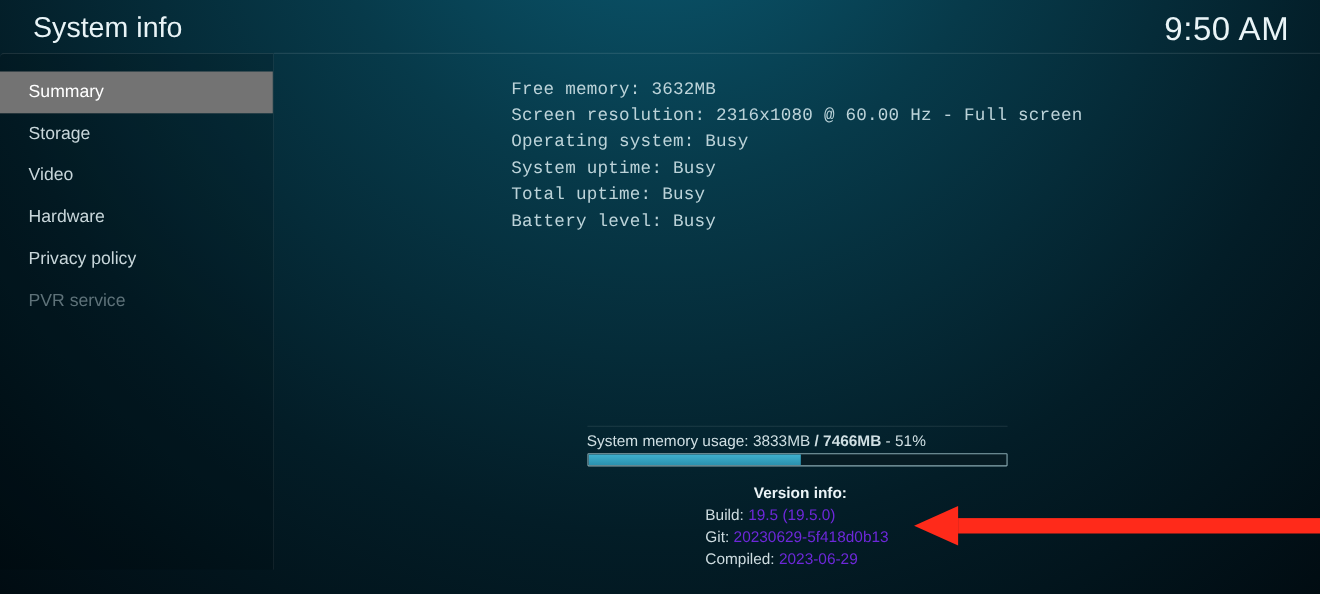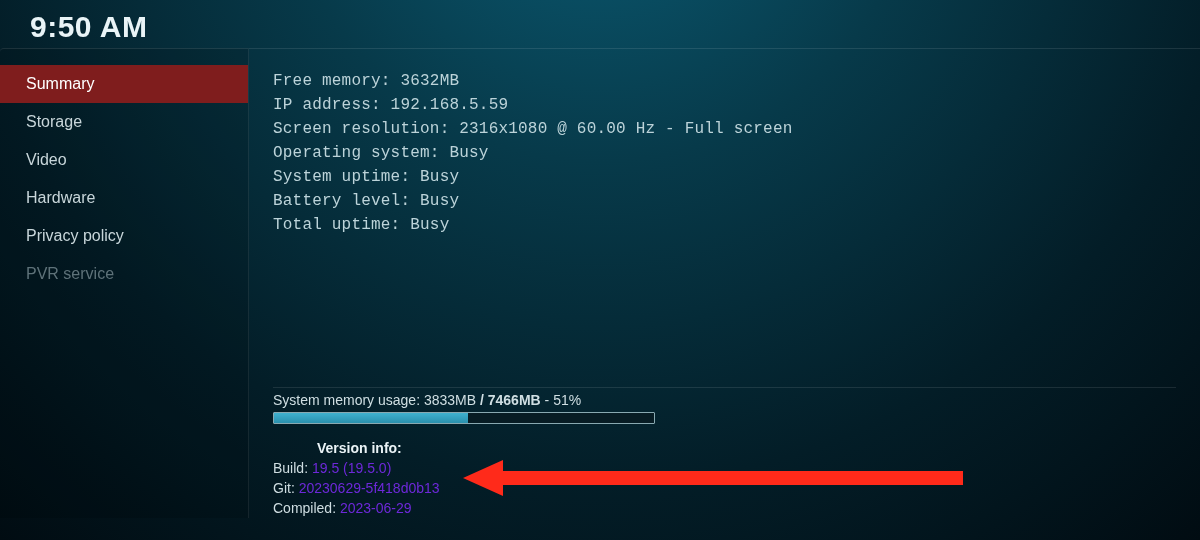--- a/index.html
+++ b/index.html
@@ -2,30 +2,30 @@
 <html><head>
 <meta charset="utf-8">
 <style>
   html,body{margin:0;padding:0;width:1200px;height:540px;overflow:hidden;
     font-family:"Helvetica Neue",Arial,sans-serif;color:#d8e6ea;}
   body{background:
         radial-gradient(circle at 50% -30%, #0b5e77 0%, #073a4a 35%, #031d27 70%, #010c12 100%);}
   .header{display:flex;align-items:flex-start;justify-content:space-between;
     padding:10px 28px 4px 30px;}
   .title{font-size:26px;font-weight:300;color:#e9f4f7;}
-  .clock{font-size:30px;font-weight:700;color:#e9f4f7;letter-spacing:.5px;}
+  .clock{font-size:30px;font-weight:400;color:#e9f4f7;letter-spacing:.5px;}
   .body{display:flex;height:470px;}
   .sidebar{width:248px;flex:0 0 248px;border-top:1px solid rgba(255,255,255,0.10);
     border-right:1px solid rgba(255,255,255,0.08);padding-top:16px;
     background:rgba(0,0,0,0.12);border-radius:4px 0 0 0;}
   .side-item{padding:10px 0 10px 26px;font-size:16px;font-weight:300;color:#c8d6da;cursor:pointer;}
-  .side-item.selected{background:#7f1d1d;color:#fff;}
+  .side-item.selected{background:#737373;color:#fff;}
   .side-item.disabled{color:#5e7279;cursor:default;}
   .main{flex:1;border-top:1px solid rgba(255,255,255,0.10);padding:20px 24px 0 24px;
-    display:flex;flex-direction:column;box-sizing:border-box;}
+    display:flex;flex-direction:column;box-sizing:border-box;align-items:center;}
   .info-lines{font-family:"Courier New",monospace;font-size:16px;line-height:24px;
     color:#bcd3d9;font-weight:400;letter-spacing:.2px;}
   .info-lines div{white-space:pre;}
   .spacer{flex:1;}
   .mem-block{padding-top:4px;border-top:1px solid rgba(255,255,255,0.10);}
   .mem-label{font-size:14px;color:#d0dfe3;margin-bottom:4px;}
   .mem-label .bold{font-weight:600;}
   .mem-bar{width:380px;height:10px;border:1px solid #89a9b1;border-radius:1px;
     background:#071c24;position:relative;overflow:hidden;}
   .mem-fill{height:100%;background:linear-gradient(#3fb1cf,#2a90ad);position:absolute;left:0;top:0;}
@@ -35,42 +35,42 @@
   .version .row .v{color:#6d28d9;}
   .arrow{position:absolute;left:190px;top:22px;display:flex;align-items:center;}
   .arrow-head{width:0;height:0;border-top:18px solid transparent;
     border-bottom:18px solid transparent;border-right:40px solid #ff2a1a;}
   .arrow-shaft{height:14px;width:460px;background:#ff2a1a;}
 </style>
 </head>
 <body>
 
 <div class="header">
+  <div class="title">System info</div>
   <div class="clock">9:50 AM</div>
 </div>
 
 <div class="body">
   <div class="sidebar">
     <div class="side-item selected">Summary</div>
     <div class="side-item">Storage</div>
     <div class="side-item">Video</div>
     <div class="side-item">Hardware</div>
     <div class="side-item">Privacy policy</div>
     <div class="side-item disabled">PVR service</div>
   </div>
 
   <div class="main">
     <div class="info-lines">
       <div>Free memory: 3632MB</div>
-      <div>IP address: 192.168.5.59</div>
       <div>Screen resolution: 2316x1080 @ 60.00 Hz - Full screen</div>
       <div>Operating system: Busy</div>
       <div>System uptime: Busy</div>
+      <div>Total uptime: Busy</div>
       <div>Battery level: Busy</div>
-      <div>Total uptime: Busy</div>
     </div>
 
     <div class="spacer"></div>
 
     <div class="mem-block">
       <div class="mem-label">
         <span>System memory usage: </span><span>3833MB</span><span class="bold"> / </span><span class="bold">7466MB</span><span> - </span><span>51%</span>
       </div>
       <div class="mem-bar">
         <div class="mem-fill" id="memfill" style="width: 51%;"></div>

